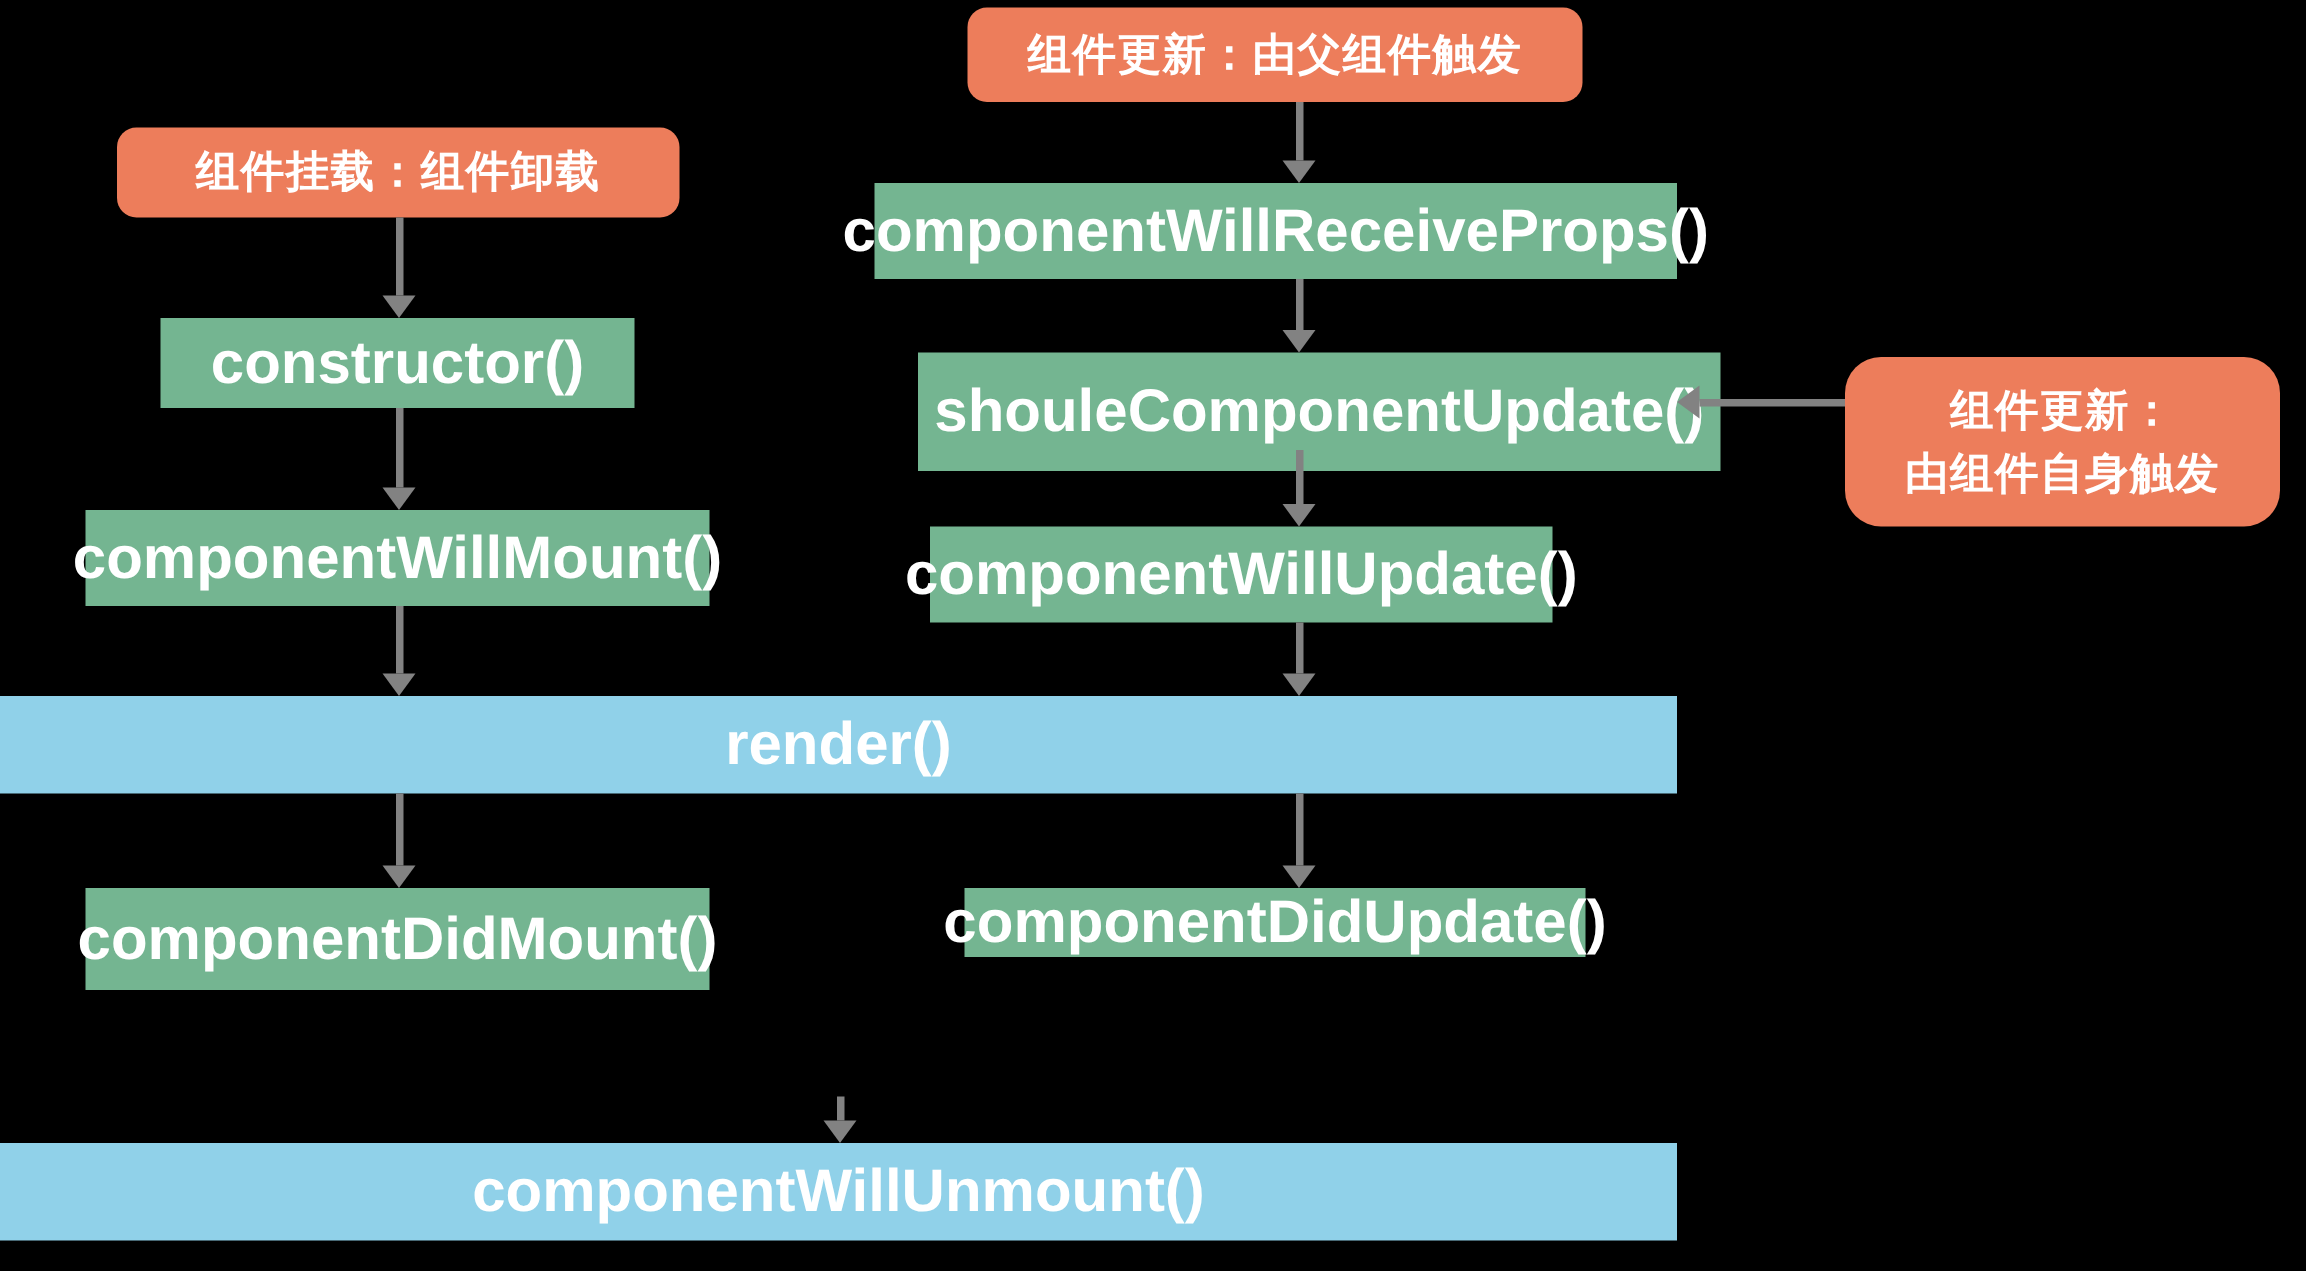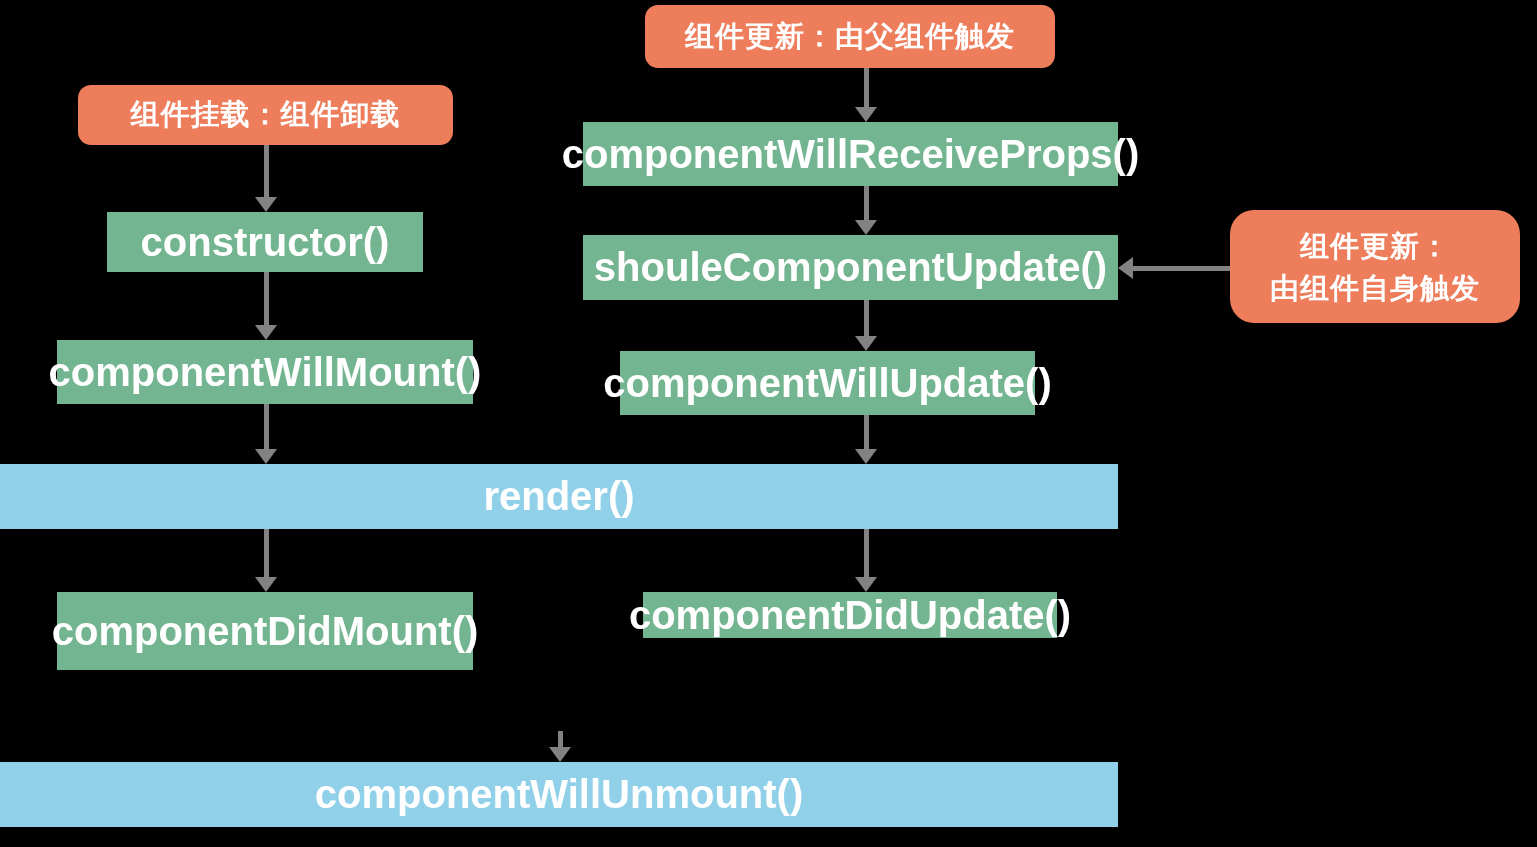--- a/index.html
+++ b/index.html
@@ -17,33 +17,33 @@
     font-weight:bold;
     text-align:center;
     box-sizing:border-box;
   }
   .orange{background:var(--orange,#ED7D5B);}
   .green{background:var(--green,#74B591);}
   .blue{background:var(--blue,#90D1E9);}
   .cn{font-size:29px;letter-spacing:1px;}
   .code{font-size:40px;}
   .r13{border-radius:13px;}
-  .r24{border-radius:24px;}
+  .r24{border-radius:24px;margin-top:28px;}
   .pill{border-radius:25px;}
   .two-line{flex-direction:column;line-height:42px;}
 
   
   .pos-mount-label{left:78px;top:85px;width:375px;height:60px;}
   .pos-constructor{left:107px;top:212px;width:316px;height:60px;}
   .pos-will-mount{left:57px;top:340px;width:416px;height:64px;}
-  .pos-did-mount{left:57px;top:592px;width:416px;height:78px;}
+  .pos-did-mount{left:57px;top:592px;width:416px;height:68px;}
   
   .pos-update-parent{left:645px;top:5px;width:410px;height:63px;}
   .pos-will-receive{left:583px;top:122px;width:535px;height:64px;}
-  .pos-should-update{left:583px;top:235px;width:535px;height:65px;}
+  .pos-should-update{left:612px;top:235px;width:535px;height:79px;}
   .pos-will-update{left:620px;top:351px;width:415px;height:64px;}
   .pos-did-update{left:643px;top:592px;width:414px;height:46px;}
   
   .pos-render{left:0;top:464px;width:1118px;height:65px;}
   .pos-unmount-pill{left:188px;top:681px;width:745px;height:50px;}
   .pos-will-unmount{left:0;top:762px;width:1118px;height:65px;}
   
   .pos-update-self{left:1230px;top:210px;width:290px;height:113px;}
 
   

